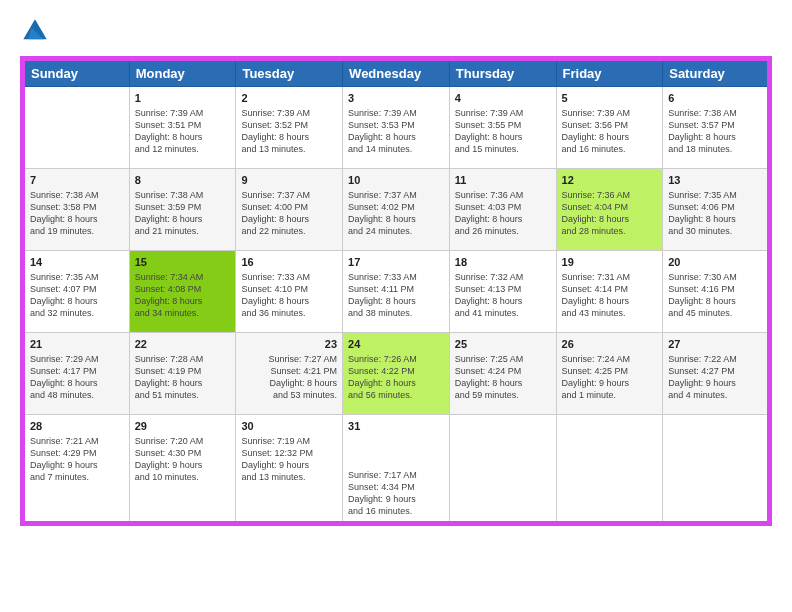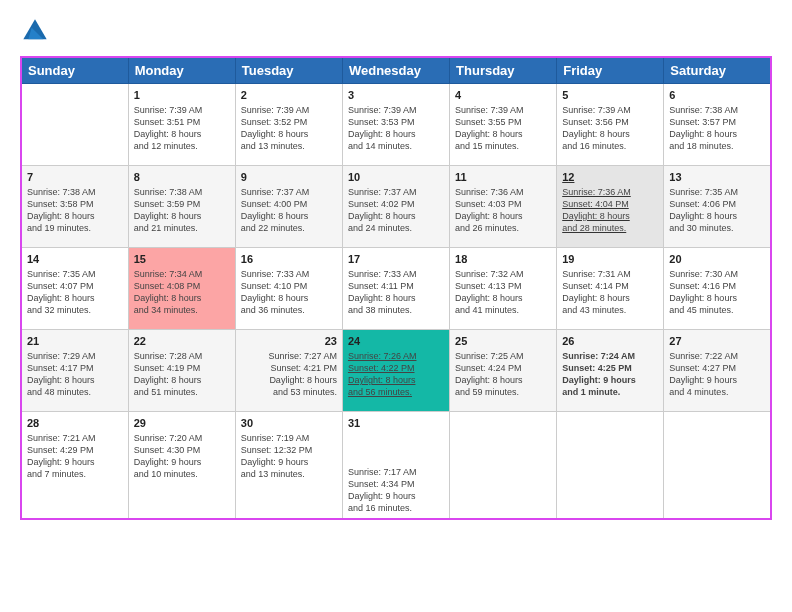--- a/index.html
+++ b/index.html
@@ -46,21 +46,21 @@
       color: #222;
       line-height: 1.1;
     }
     .subtitle {
       font-size: 14px;
       color: #555;
     }
     .calendar {
       width: 100%;
       border-collapse: collapse;
-      border: 2px solid #d946ef;
+      border: 5px solid #d946ef;
     }
     .calendar th {
       background-color: #2a6db5;
       color: white;
       text-align: left;
       padding: 5px 6px;
       font-size: 13px;
       font-weight: bold;
       border: 1px solid #1e5a9c;
     }
@@ -195,21 +195,21 @@
 Daylight: 8 hours
 and 24 minutes.</div>
           </td>
           <td style="background-color: rgb(245, 245, 245);">
             <span class="day-number">11</span>
             <div class="cell-info" style="white-space: pre-line;">Sunrise: 7:36 AM
 Sunset: 4:03 PM
 Daylight: 8 hours
 and 26 minutes.</div>
           </td>
-          <td style="background-color: #e5e5e5; text-decoration: underline;">
+          <td style="background-color: #bef264;">
             <span class="day-number">12</span>
             <div class="cell-info" style="white-space: pre-line;">Sunrise: 7:36 AM
 Sunset: 4:04 PM
 Daylight: 8 hours
 and 28 minutes.</div>
           </td>
           <td style="background-color: rgb(245, 245, 245);">
             <span class="day-number">13</span>
             <div class="cell-info" style="white-space: pre-line;">Sunrise: 7:35 AM
 Sunset: 4:06 PM
@@ -218,21 +218,21 @@
           </td>
         </tr>
         <tr>
           <td style="background-color: rgb(255, 255, 255);">
             <span class="day-number">14</span>
             <div class="cell-info" style="white-space: pre-line;">Sunrise: 7:35 AM
 Sunset: 4:07 PM
 Daylight: 8 hours
 and 32 minutes.</div>
           </td>
-          <td style="background-color: #fca5a5; margin-left: 24px;">
+          <td style="background-color: #84cc16; margin-left: 24px;">
             <span class="day-number">15</span>
             <div class="cell-info" style="white-space: pre-line;">Sunrise: 7:34 AM
 Sunset: 4:08 PM
 Daylight: 8 hours
 and 34 minutes.</div>
           </td>
           <td style="background-color: rgb(255, 255, 255);">
             <span class="day-number">16</span>
             <div class="cell-info" style="white-space: pre-line;">Sunrise: 7:33 AM
 Sunset: 4:10 PM
@@ -283,37 +283,37 @@
 Daylight: 8 hours
 and 51 minutes.</div>
           </td>
           <td style="background-color: rgb(245, 245, 245); text-align: right;">
             <span class="day-number">23</span>
             <div class="cell-info" style="white-space: pre-line;">Sunrise: 7:27 AM
 Sunset: 4:21 PM
 Daylight: 8 hours
 and 53 minutes.</div>
           </td>
-          <td style="background-color: #14b8a6;">
+          <td style="background-color: #bef264;">
             <span class="day-number">24</span>
-            <div class="cell-info" style="white-space: pre-line; text-decoration: underline;">Sunrise: 7:26 AM
+            <div class="cell-info" style="white-space: pre-line;">Sunrise: 7:26 AM
 Sunset: 4:22 PM
 Daylight: 8 hours
 and 56 minutes.</div>
           </td>
           <td style="background-color: rgb(245, 245, 245);">
             <span class="day-number">25</span>
             <div class="cell-info" style="white-space: pre-line;">Sunrise: 7:25 AM
 Sunset: 4:24 PM
 Daylight: 8 hours
 and 59 minutes.</div>
           </td>
           <td style="background-color: rgb(245, 245, 245);">
             <span class="day-number">26</span>
-            <div class="cell-info" style="white-space: pre-line; font-weight: bold;">Sunrise: 7:24 AM
+            <div class="cell-info" style="white-space: pre-line;">Sunrise: 7:24 AM
 Sunset: 4:25 PM
 Daylight: 9 hours
 and 1 minute.</div>
           </td>
           <td style="background-color: rgb(245, 245, 245);">
             <span class="day-number">27</span>
             <div class="cell-info" style="white-space: pre-line;">Sunrise: 7:22 AM
 Sunset: 4:27 PM
 Daylight: 9 hours
 and 4 minutes.</div>

